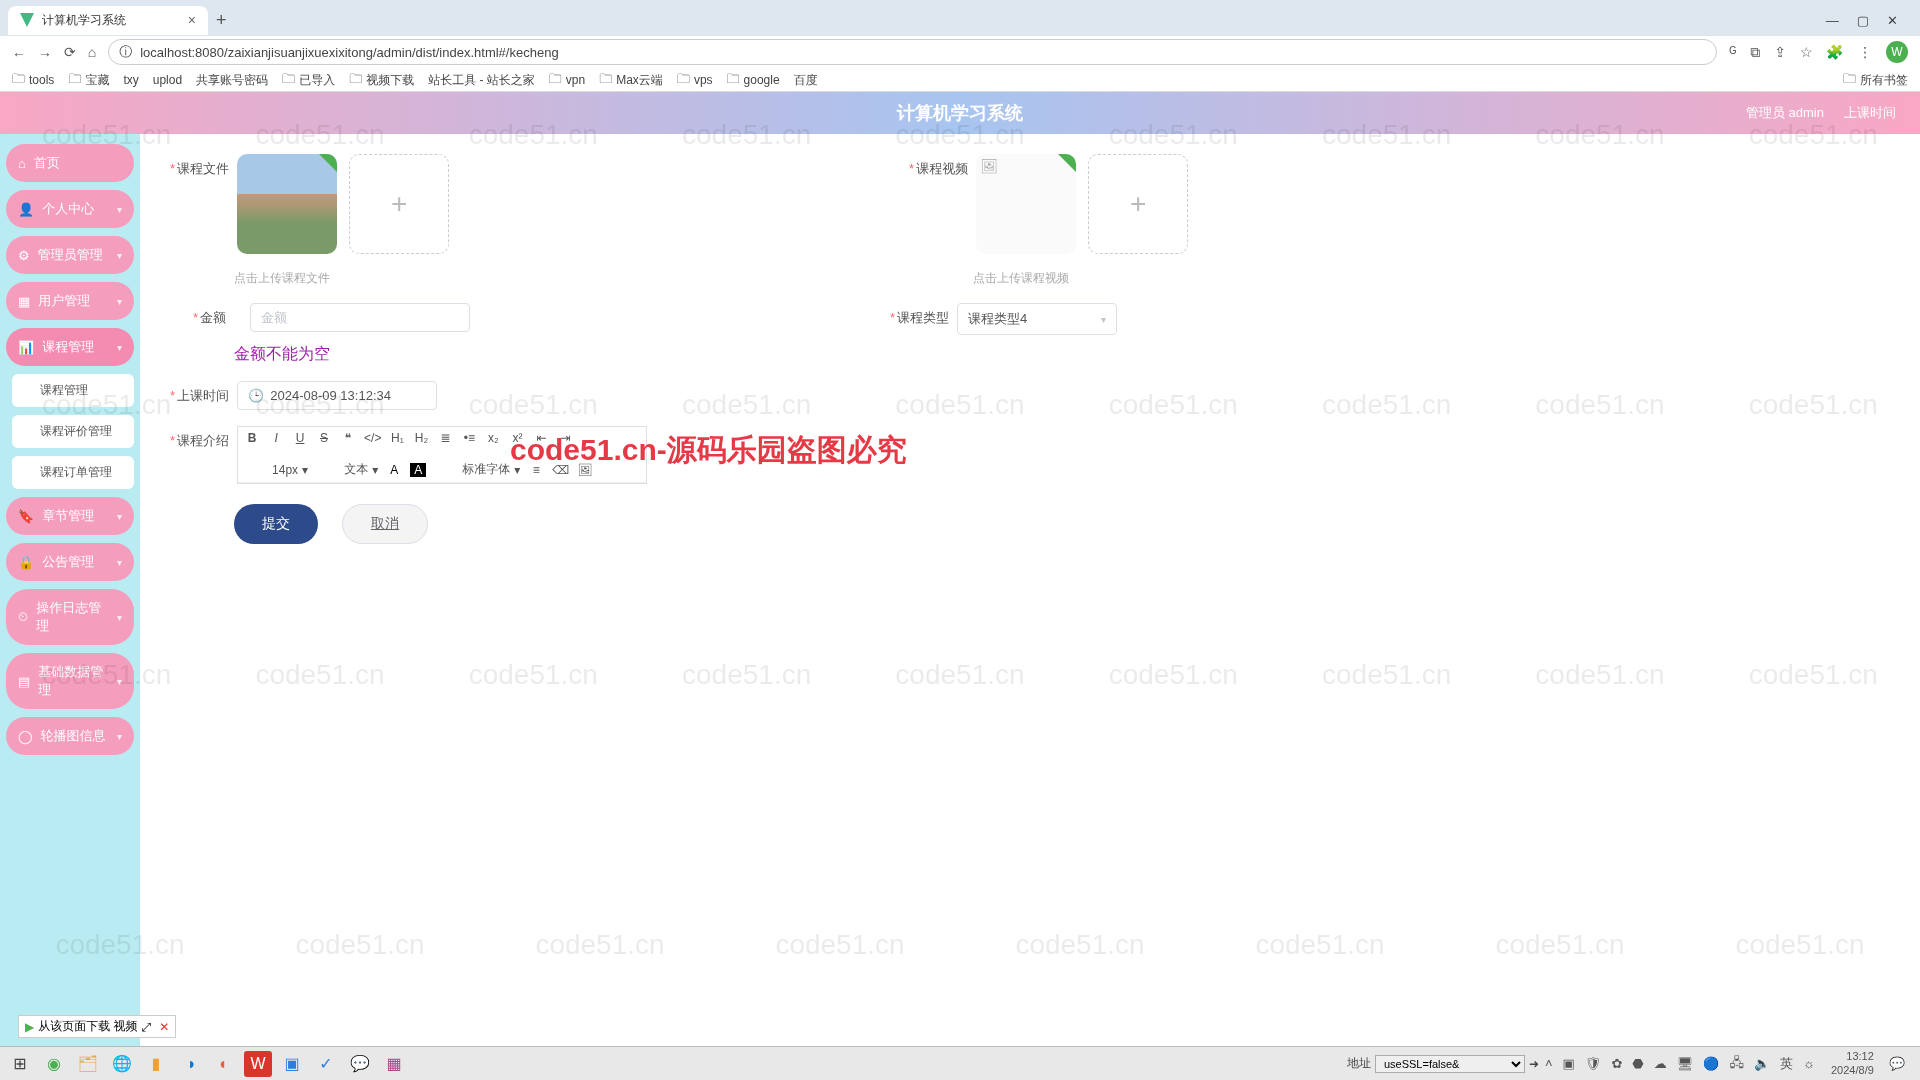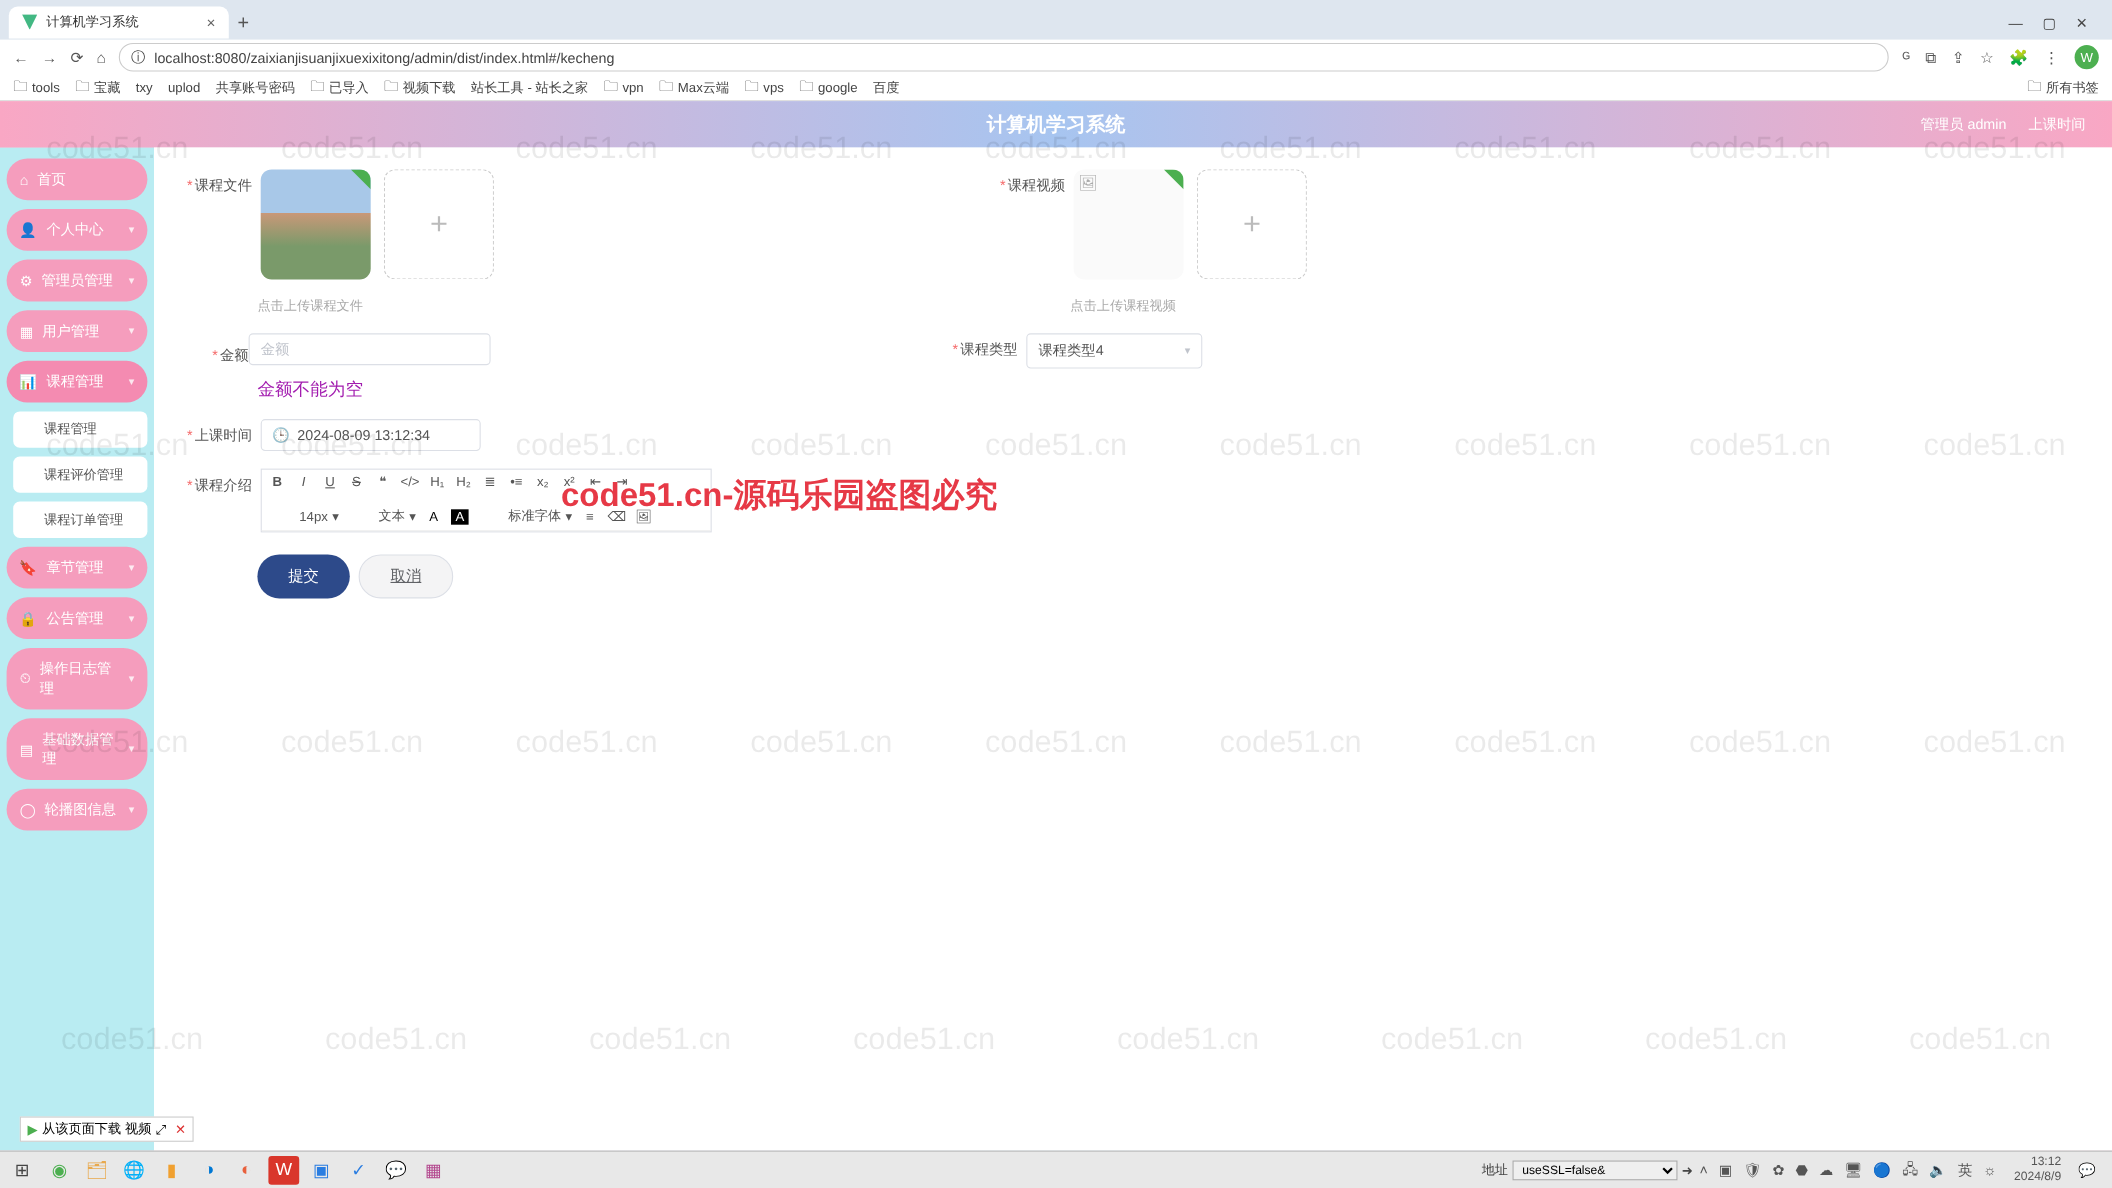--- a/index.html
+++ b/index.html
@@ -62,21 +62,21 @@
   .dt-input .clock { color: #c0c4cc; }
 
   
   .editor { border: 1px solid #dcdfe6; width: 410px; }
   .ed-toolbar { border-bottom: 1px solid #eee; padding: 4px 6px; display: flex; flex-wrap: wrap; gap: 8px; align-items: center; font-size: 12px; color: #555; }
   .ed-btn { cursor: pointer; min-width: 16px; text-align: center; }
   .ed-sel { border: none; font-size: 12px; color: #555; cursor: pointer; display: flex; align-items: center; gap: 4px; margin-left: 28px; }
   .ed-body { min-height: 280px; padding: 10px; font-size: 13px; color: #333; }
   .ed-body .typed { border-bottom: 1px dotted #f56c6c; }
 
-  .form-actions { margin-left: 64px; margin-top: 20px; display: flex; gap: 8px; }
+  .form-actions { margin-left: 64px; margin-top: 20px; display: flex; gap: 24px; }
   .btn-primary { background: #2d4a8a; color: #fff; border: none; border-radius: 22px; padding: 10px 28px; font-size: 14px; cursor: pointer; }
   .btn-plain { background: #f4f4f5; color: #606266; border: 1px solid #dcdfe6; border-radius: 22px; padding: 10px 28px; font-size: 14px; cursor: pointer; text-decoration: underline; }
 
   .overlay-text { position: absolute; left: 510px; top: 430px; font-size: 30px; color: #e63946; font-weight: 600; pointer-events: none; }
   .dl-widget { position: absolute; left: 18px; bottom: 42px; background: #fff; border: 1px solid #ccc; font-size: 12px; padding: 2px 6px; display: flex; align-items: center; gap: 4px; }
   .dl-widget .play { color: #4caf50; }
   .dl-widget .close2 { color: #d33; margin-left: 4px; }
 
   
   .taskbar { position: absolute; bottom: 0; left: 0; right: 0; height: 34px; background: #e8e8e8; border-top: 1px solid #bbb; display: flex; align-items: center; padding: 0 6px; gap: 6px; font-size: 12px; color: #444; }
@@ -235,21 +235,21 @@
                 </div>
               <div class="upload-box">+</div>
             </div>
           </div>
           <div class="hint">点击上传课程视频</div>
         </div>
       </div>
 
       <div class="form-row">
         <div class="form-field" style="flex-direction:column;align-items:flex-start">
-          <div style="display:flex;align-items:flex-end;gap:0">
+          <div style="display:flex;align-items:flex-start;gap:24px">
             <span class="label req">金额</span>
             <input class="input" placeholder="金额" style="">
           </div>
           <div class="err">金额不能为空</div>
         </div>
         <div class="form-field" style="margin-left:380px">
           <span class="label req">课程类型</span>
           <div class="select">
             <span>课程类型4</span>
             <span class="arrow">▾</span>

